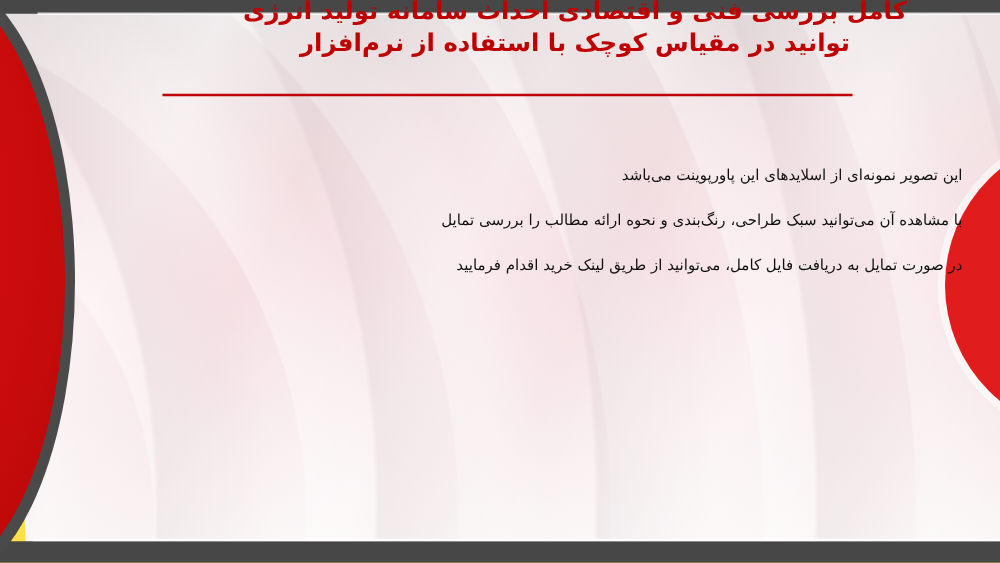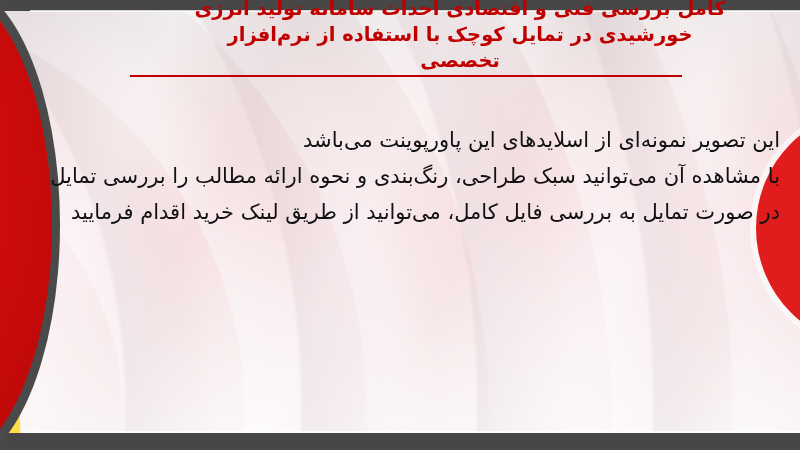--- a/index.html
+++ b/index.html
@@ -147,27 +147,27 @@
     left: 130px;
     top: 75px;
     width: 552px;
     height: 2px;
     background: #c00000;
   }
 
   
   .body-block {
     position: absolute;
-    right: 20px;
+    right: 30px;
     top: 122px;
     width: 740px;
     text-align: right;
     direction: rtl;
     color: #111111;
-    font-size: 21px;
+    font-size: 12px;
     line-height: 36px;
   }
   .body-line { white-space: nowrap; }
 </style>
 </head>
 <body>
 
 <div id="slide">
 
   <div class="bg-plate">
@@ -181,25 +181,24 @@
   <div class="plate-edge-bottom"></div>
 
   <div class="right-circle-halo"></div>
   <div class="right-circle"></div>
 
   <div class="left-ring"></div>
   <div class="left-ellipse"></div>
 
   <div class="title-block">
     <div class="title-line">کامل بررسی فنی و اقتصادی احداث سامانه تولید انرژی</div>
-    <div class="title-line">خورشیدی در تمایل کوچک با استفاده از نرم‌افزار</div>
-    <div class="title-line">تخصصی</div>
+    <div class="title-line">توانید در مقیاس کوچک با استفاده از نرم‌افزار</div>
   </div>
 
   <div class="title-rule"></div>
 
   <div class="body-block">
     <div class="body-line">این تصویر نمونه‌ای از اسلایدهای این پاورپوینت می‌باشد</div>
     <div class="body-line">با مشاهده آن می‌توانید سبک طراحی، رنگ‌بندی و نحوه ارائه مطالب را بررسی تمایل</div>
-    <div class="body-line">در صورت تمایل به بررسی فایل کامل، می‌توانید از طریق لینک خرید اقدام فرمایید</div>
+    <div class="body-line">در صورت تمایل به دریافت فایل کامل، می‌توانید از طریق لینک خرید اقدام فرمایید</div>
   </div>
 
 </div>
 
 </body></html>

